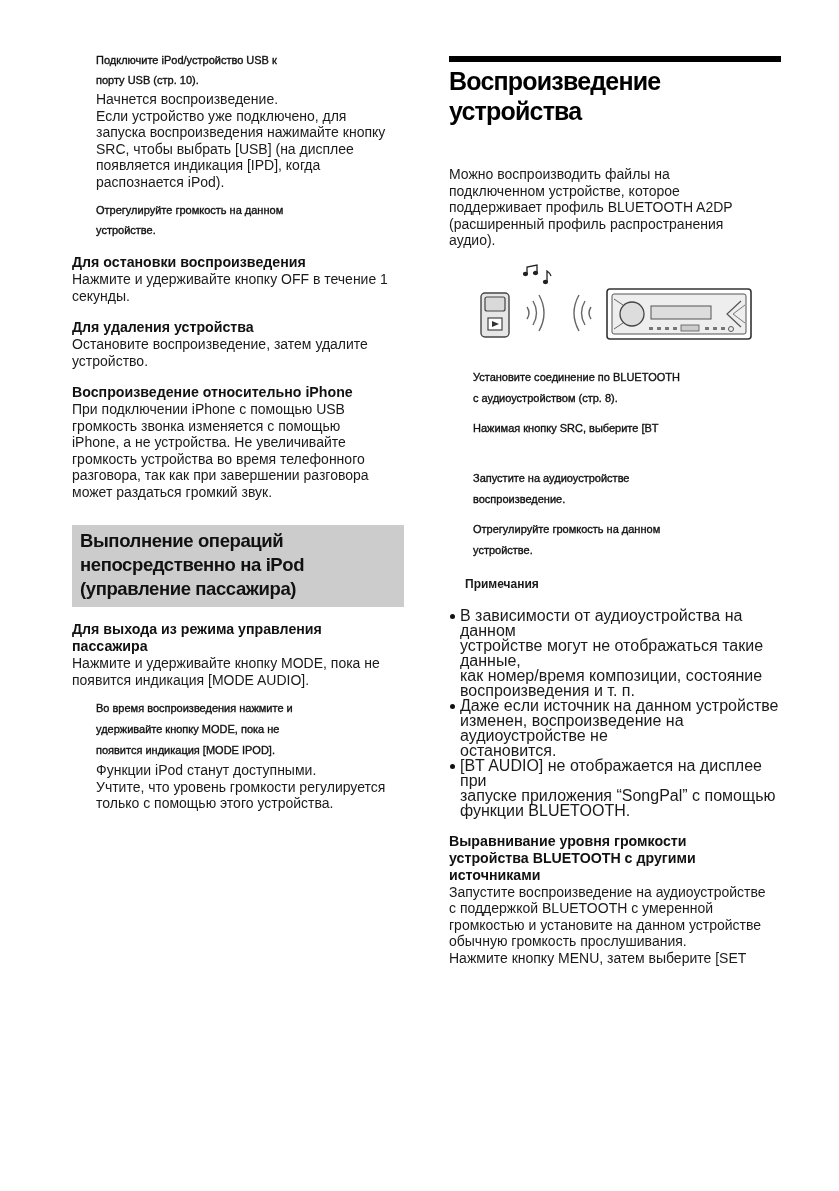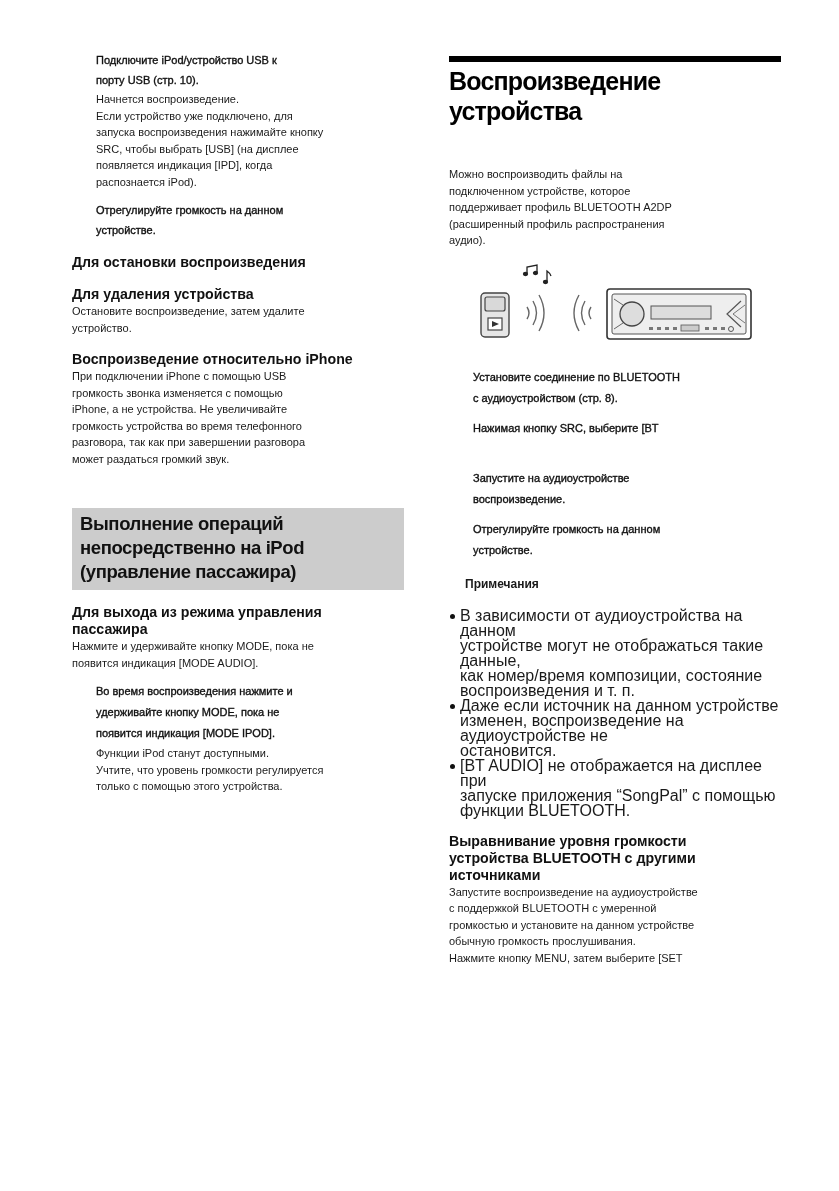--- a/index.html
+++ b/index.html
@@ -12,21 +12,21 @@
     .col-left { left: 72px; top: 50px; width: 332px; }
     .col-right { left: 449px; top: 56px; width: 332px; }
 
     .step {
       font-size: 11px; line-height: 20px; font-weight: normal;
       color: #111; margin: 0; -webkit-text-stroke: 0.35px #111;
     }
     .step-l { padding-left: 24px; }
     .step-r { padding-left: 24px; }
     .body {
-      font-size: 11px; line-height: 16.5px; color: #1a1a1a; margin: 0;
+      font-size: 14px; line-height: 16.5px; color: #1a1a1a; margin: 0;
     }
     .body-indent { padding-left: 24px; }
     .sub-h {
       font-size: 14.2px; line-height: 17px; font-weight: bold; margin: 0; color: #111;
     }
     .p { display: block; white-space: pre-line; }
 
     .section-box {
       background: #cccccc; padding: 4px 8px 6px 8px; margin: 0;
       font-size: 18.5px; line-height: 24px; font-weight: bold; color: #111;
@@ -64,37 +64,39 @@
 появляется индикация [IPD], когда
 распознается iPod).</p>
   </div>
   <div style="margin-top:10px;">
     <p class="step step-l p">Отрегулируйте громкость на данном
 устройстве.</p>
   </div>
 
   <div style="margin-top:14px;">
     <p class="sub-h">Для остановки воспроизведения</p>
+    <p class="body p">Нажмите и удерживайте кнопку OFF в течение 1
+секунды.</p>
   </div>
   <div style="margin-top:15px;">
     <p class="sub-h">Для удаления устройства</p>
     <p class="body p">Остановите воспроизведение, затем удалите
 устройство.</p>
   </div>
   <div style="margin-top:15px;">
     <p class="sub-h">Воспроизведение относительно iPhone</p>
     <p class="body p">При подключении iPhone с помощью USB
 громкость звонка изменяется с помощью
 iPhone, а не устройства. Не увеличивайте
 громкость устройства во время телефонного
 разговора, так как при завершении разговора
 может раздаться громкий звук.</p>
   </div>
 
-  <div class="section-box p" style="margin-top:41px;">Выполнение операций
+  <div class="section-box p" style="margin-top:25px;">Выполнение операций
 непосредственно на iPod
 (управление пассажира)</div>
 
   <div style="margin-top:14px;">
     <p class="sub-h p">Для выхода из режима управления
 пассажира</p>
     <p class="body p">Нажмите и удерживайте кнопку MODE, пока не
 появится индикация [MODE AUDIO].</p>
   </div>
 

